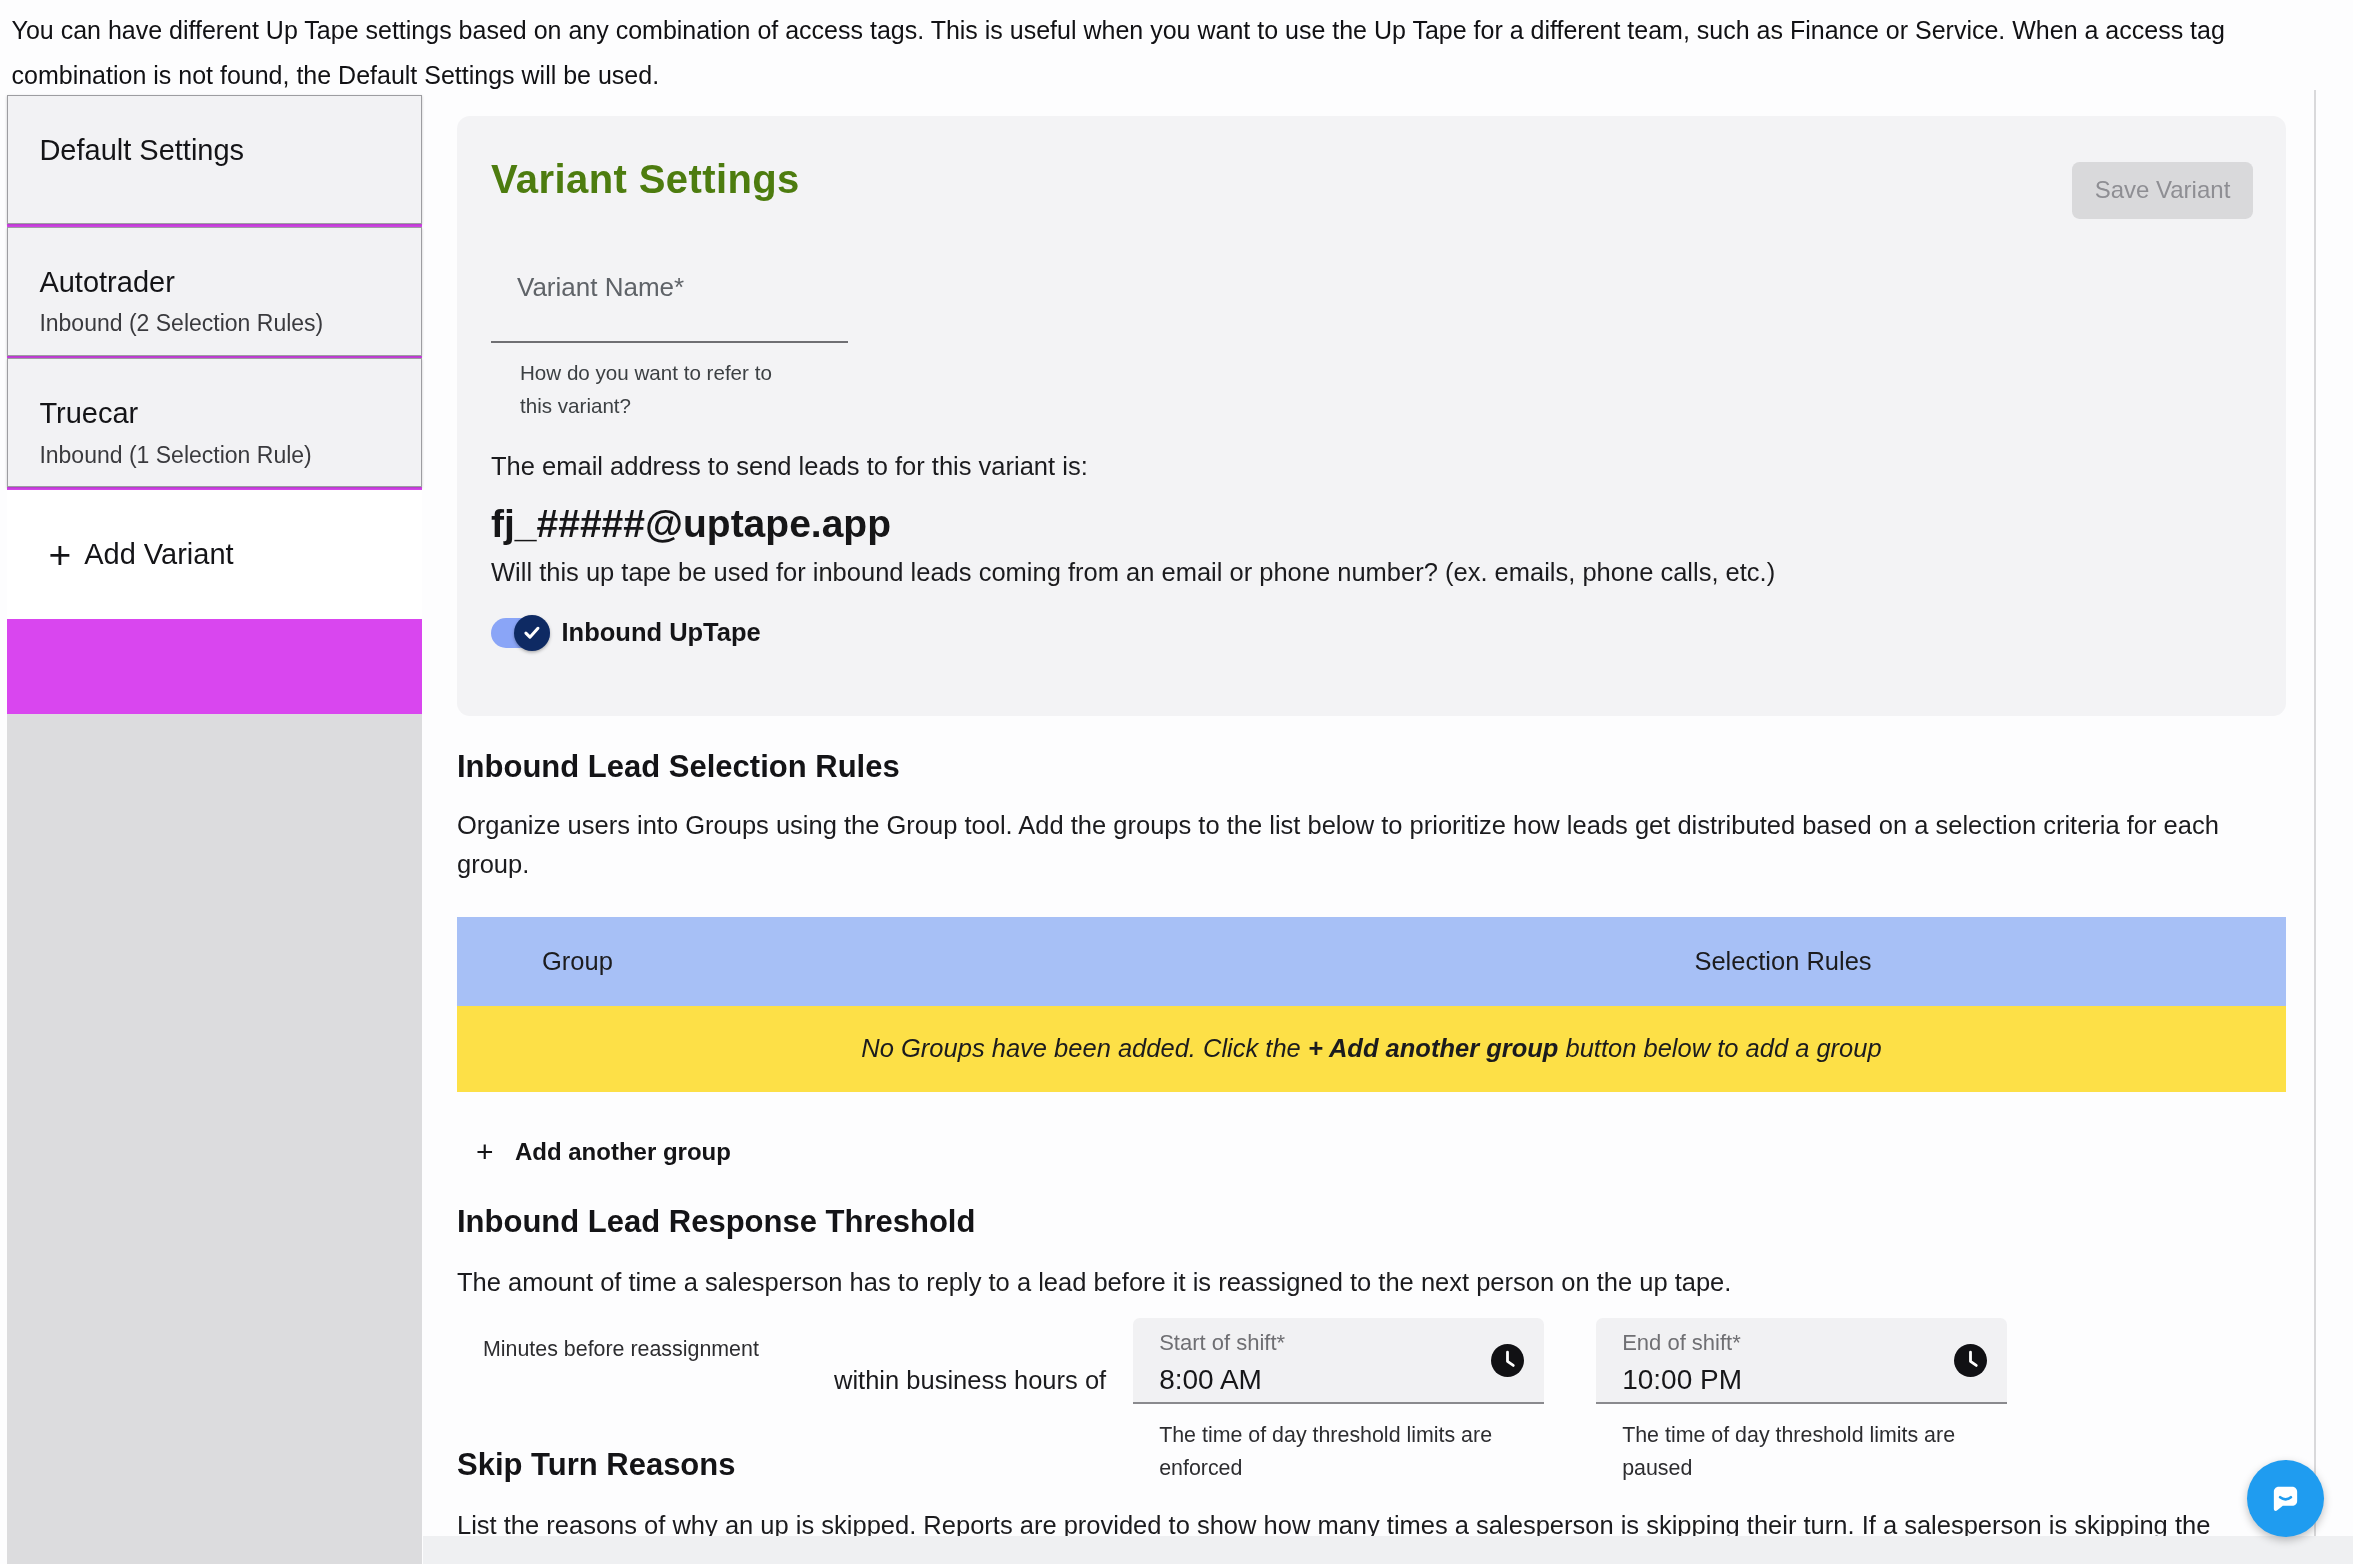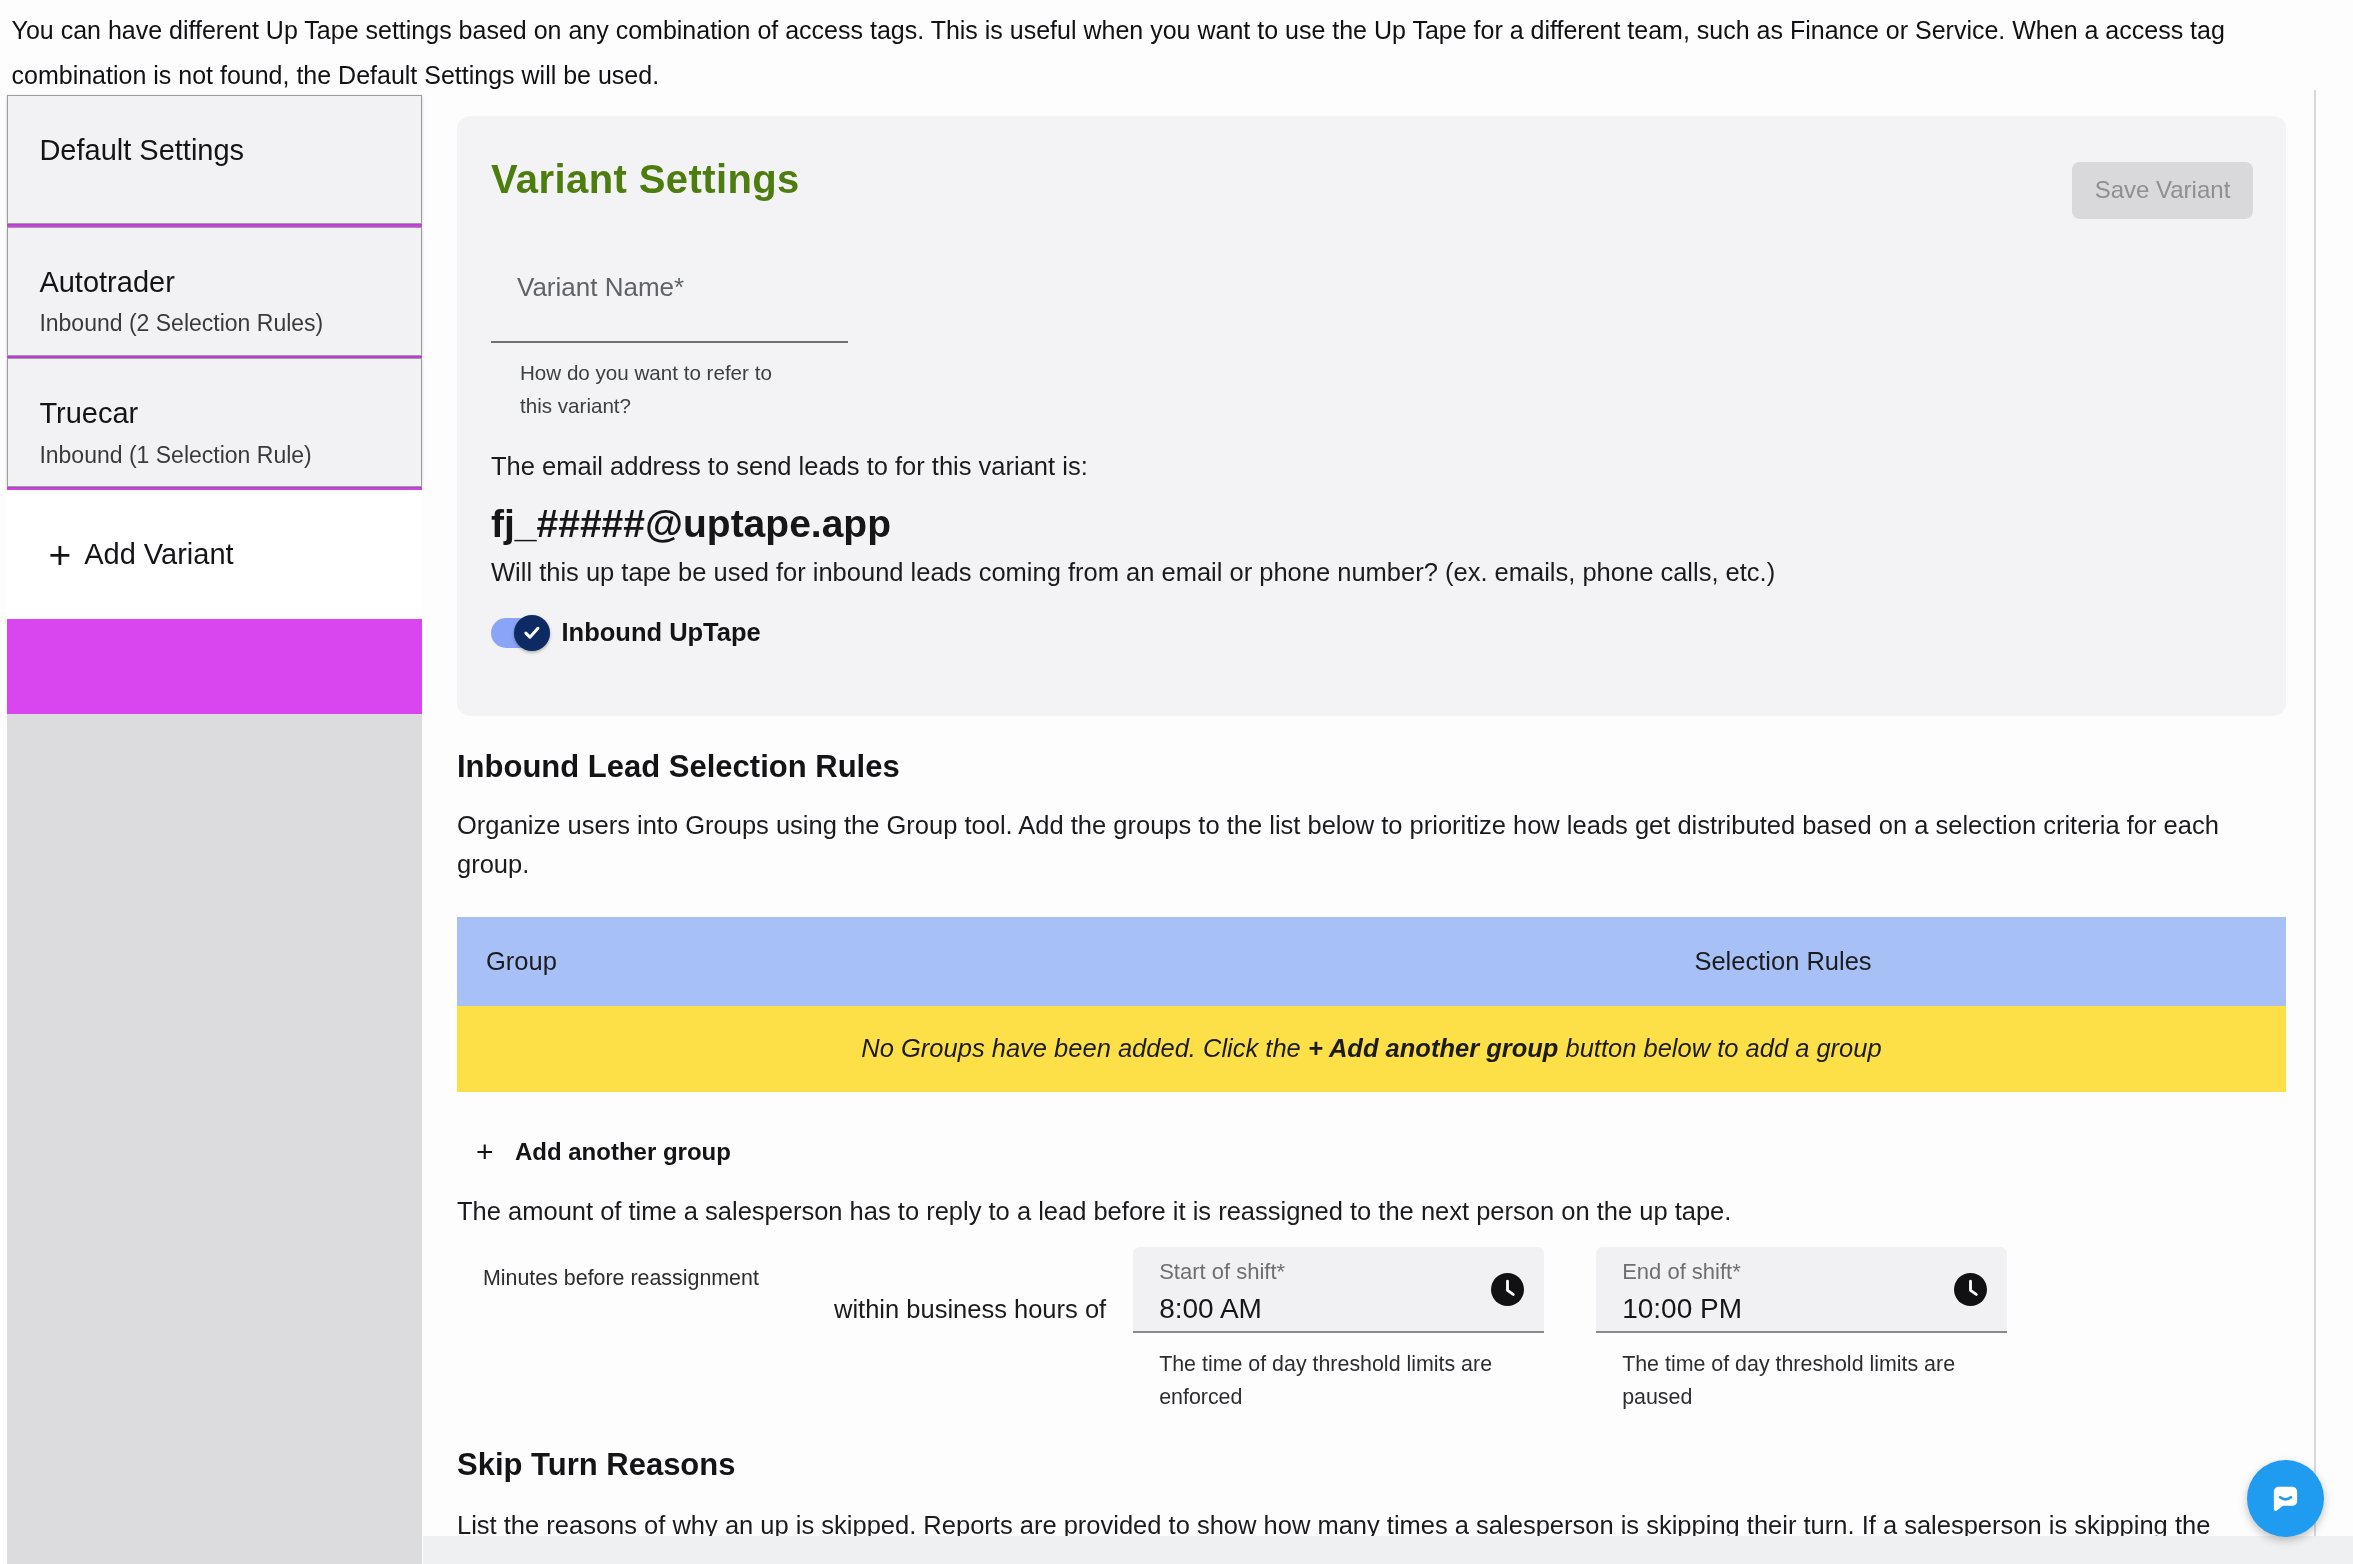--- a/index.html
+++ b/index.html
@@ -50,21 +50,21 @@
                   display:flex; align-items:center; justify-content:center; }
   .toggle-label { margin-left:11.5px; font-size:25.5px; font-weight:600; color:#141417; }
 
   .section-h { font-size:31px; font-weight:bold; color:#141417; }
   .sec1-h { margin-top:33px; }
   .para { font-size:25.5px; line-height:39px; color:#1b1b1e; }
   .sec1-p { margin-top:21.4px; }
 
   .group-table { margin-top:33px; width:1829px; }
   .gt-head { display:flex; height:89px; background:#a7c0f6; }
-  .gt-col1 { width:45%; display:flex; align-items:center; padding-left:29px;
+  .gt-col1 { width:45%; display:flex; align-items:center; padding-left:85px;
              font-size:25.5px; color:#1c1c1e; }
   .gt-col2 { width:55%; display:flex; align-items:center; justify-content:center;
              font-size:25.5px; color:#1c1c1e; }
   .gt-empty { height:86px; background:#fde047; display:flex; align-items:center; justify-content:center;
               font-size:25.5px; font-style:italic; color:#1b1b1e; }
   .gt-empty .bold { font-weight:bold; white-space:pre; }
   .gt-empty .plain { white-space:pre; }
 
   .add-group { margin-top:43px; display:flex; align-items:center; cursor:pointer; width:max-content; }
   .add-group .plus { font-size:30px; font-weight:400; margin-right:21.4px; padding-left:19px; color:#141417; }
@@ -170,20 +170,21 @@
           <span class="bold">+ Add another group</span>
           <span class="plain"> button below to add a group</span>
       </div>
     </div>
 
     <div class="add-group">
       <span class="plus">+</span>
       <span class="ag-label">Add another group</span>
     </div>
 
+    <h2 class="section-h sec2-h">Inbound Lead Response Threshold</h2>
     <p class="para sec2-p">The amount of time a salesperson has to reply to a lead before it is reassigned to the next person on the up tape.</p>
 
     <div class="fields-row">
 
       <div class="field-block w-minutes">
         <div class="ff-helper">Minutes before reassignment</div>
       </div>
 
       <div class="between-text">within business hours of</div>
 

